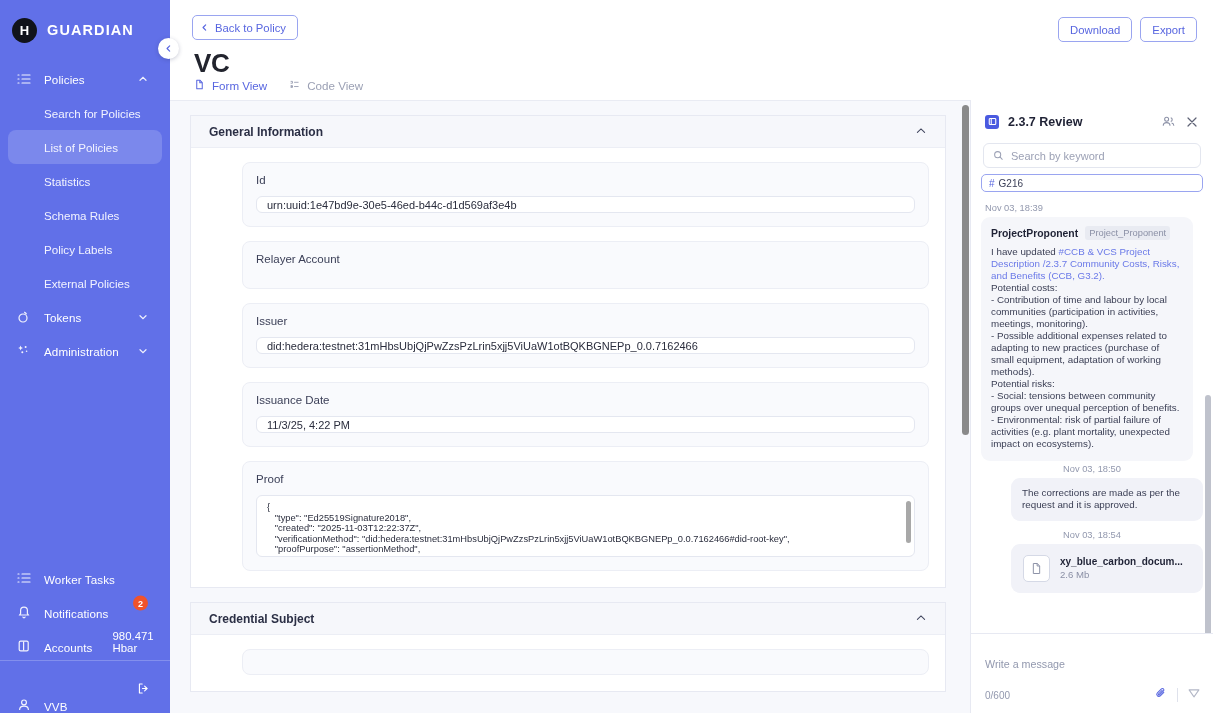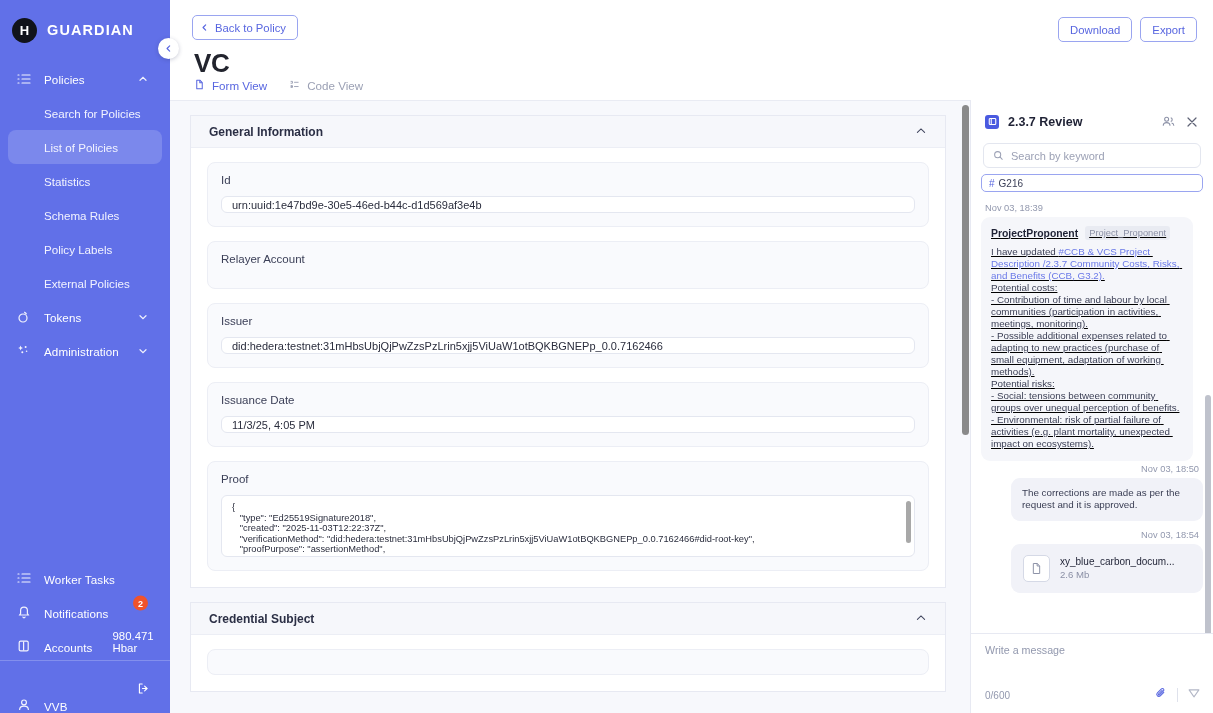--- a/index.html
+++ b/index.html
@@ -101,21 +101,21 @@
   }
   .card-head {
     height: 32px; background: #f6f7fb; display: flex; align-items: center; justify-content: space-between;
     padding: 0 18px; border-bottom: 1px solid #eceef5; cursor: pointer;
   }
   .card-head-title { font-size: 12px; font-weight: 600; color: #2b2f45; }
   .card-body { padding: 14px 16px 2px 16px; background: #fff; }
 
   .field {
     border: 1px solid #eceef5; border-radius: 8px; background: #f9fafd;
-    padding: 11px 13px 13px 13px; margin-bottom: 14px;
+    padding: 11px 13px 13px 13px; margin-bottom: 14px; margin-left: 35px;
   }
   .field-label { font-size: 11.5px; color: #3c4058; margin-bottom: 10px; font-weight: 400; }
   .field-input {
     background: #fff; border: 1px solid #e4e7f0; border-radius: 6px;
     height: 17px; display: flex; align-items: center; padding: 0 10px;
     font-size: 11px; color: #2a2d3d; overflow: hidden; white-space: nowrap;
   }
   .field-code {
     background: #fff; border: 1px solid #e4e7f0; border-radius: 6px;
     height: 62px; padding: 6px 10px 0 10px; position: relative; overflow: hidden;
@@ -156,52 +156,52 @@
   .rp-search-ph { font-size: 11px; color: #9ca1b5; }
   .rp-tagfield {
     margin: 6px 10px 0 10px; height: 18px; border: 1px solid #9aa5f0; border-radius: 5px;
     display: flex; align-items: center; padding: 0 7px; gap: 4px;
   }
   .rp-tag-hash { font-size: 10px; color: #5866e0; }
   .rp-tag-text { font-size: 10px; color: #3c4058; }
 
   .rp-msgs { flex: 1; overflow: hidden; position: relative; padding: 0 10px; margin-top: 8px; }
   .msg-time { font-size: 9.3px; color: #9298ae; margin: 3px 0 4px 4px; }
-  .msg-time.right { text-align: right; margin-right: 4px; }
+  .msg-time.right { text-align: center; margin-right: 4px; }
   .bubble {
     background: #f5f6fa; border-radius: 9px; padding: 9px 10px 11px 10px;
   }
-  .bubble.in { margin-right: 10px; text-decoration: underline; }
+  .bubble.in { margin-right: 10px; }
   .bubble.out { margin-left: 30px; background: #f1f2f8; padding: 9px 11px; }
   .msg-author { display: flex; align-items: center; gap: 7px; margin-bottom: 6px; }
   .author-name { font-size: 10.4px; font-weight: 700; color: #1f2235; }
   .author-role {
     font-size: 9.3px; color: #8b90a6; background: #e9ebf2; border-radius: 3px; padding: 2px 4px;
   }
   .msg-body { font-size: 9.8px; line-height: 12px; color: #3a3e54; white-space: pre-wrap; }
   .msg-link { color: #6a79e8; }
   .msg-out-text { font-size: 9.8px; line-height: 12.4px; color: #3a3e54; }
 
   .attach {
     background: #f1f2f8; border-radius: 9px; margin-left: 30px;
     display: flex; align-items: center; gap: 10px; padding: 11px 12px;
   }
   .attach-ico {
     width: 27px; height: 27px; border: 1px solid #d5d9e6; border-radius: 5px; background: #fff;
     display: flex; align-items: center; justify-content: center; flex: 0 0 27px;
   }
-  .attach-name { font-size: 10px; font-weight: 400; color: #1f2235; white-space: nowrap; overflow: hidden; }
+  .attach-name { font-size: 10px; font-weight: 700; color: #1f2235; white-space: nowrap; overflow: hidden; }
   .attach-size { font-size: 9.6px; color: #8b90a6; margin-top: 2px; }
 
   .rp-scrollbar {
     position: absolute; right: 2px; top: 195px; width: 6px; height: 325px;
     background: #bfc2cc; border-radius: 4px;
   }
 
-  .rp-compose { border-top: 1px solid #e7e9f2; height: 80px; flex: 0 0 80px; position: relative; padding: 10px 14px; }
+  .rp-compose { border-top: 1px solid #e7e9f2; height: 80px; flex: 0 0 80px; position: relative; padding: 24px 14px; }
   .compose-ph { font-size: 10.7px; color: #9298ae; }
   .compose-count { position: absolute; left: 14px; bottom: 12px; font-size: 10px; color: #9298ae; }
   .compose-acts { position: absolute; right: 12px; bottom: 9px; display: flex; align-items: center; gap: 9px; }
   .vsep { width: 1px; height: 14px; background: #dfe2ec; }
 </style>
 </head>
 <body>
 
 <div class="app">
 
@@ -409,21 +409,21 @@
                 <div class="field-label">Relayer Account</div>
               </div>
 
               <div class="field">
                 <div class="field-label">Issuer</div>
                 <div class="field-input">did:hedera:testnet:31mHbsUbjQjPwZzsPzLrin5xjj5ViUaW1otBQKBGNEPp_0.0.7162466</div>
               </div>
 
               <div class="field">
                 <div class="field-label">Issuance Date</div>
-                <div class="field-input">11/3/25, 4:05 PM</div>
+                <div class="field-input">11/3/25, 4:22 PM</div>
               </div>
 
               <div class="field">
                 <div class="field-label">Proof</div>
                 <div class="field-code">
                   <pre>{
    "type": "Ed25519Signature2018",
    "created": "2025-11-03T12:22:37Z",
    "verificationMethod": "did:hedera:testnet:31mHbsUbjQjPwZzsPzLrin5xjj5ViUaW1otBQKBGNEPp_0.0.7162466#did-root-key",
    "proofPurpose": "assertionMethod",

